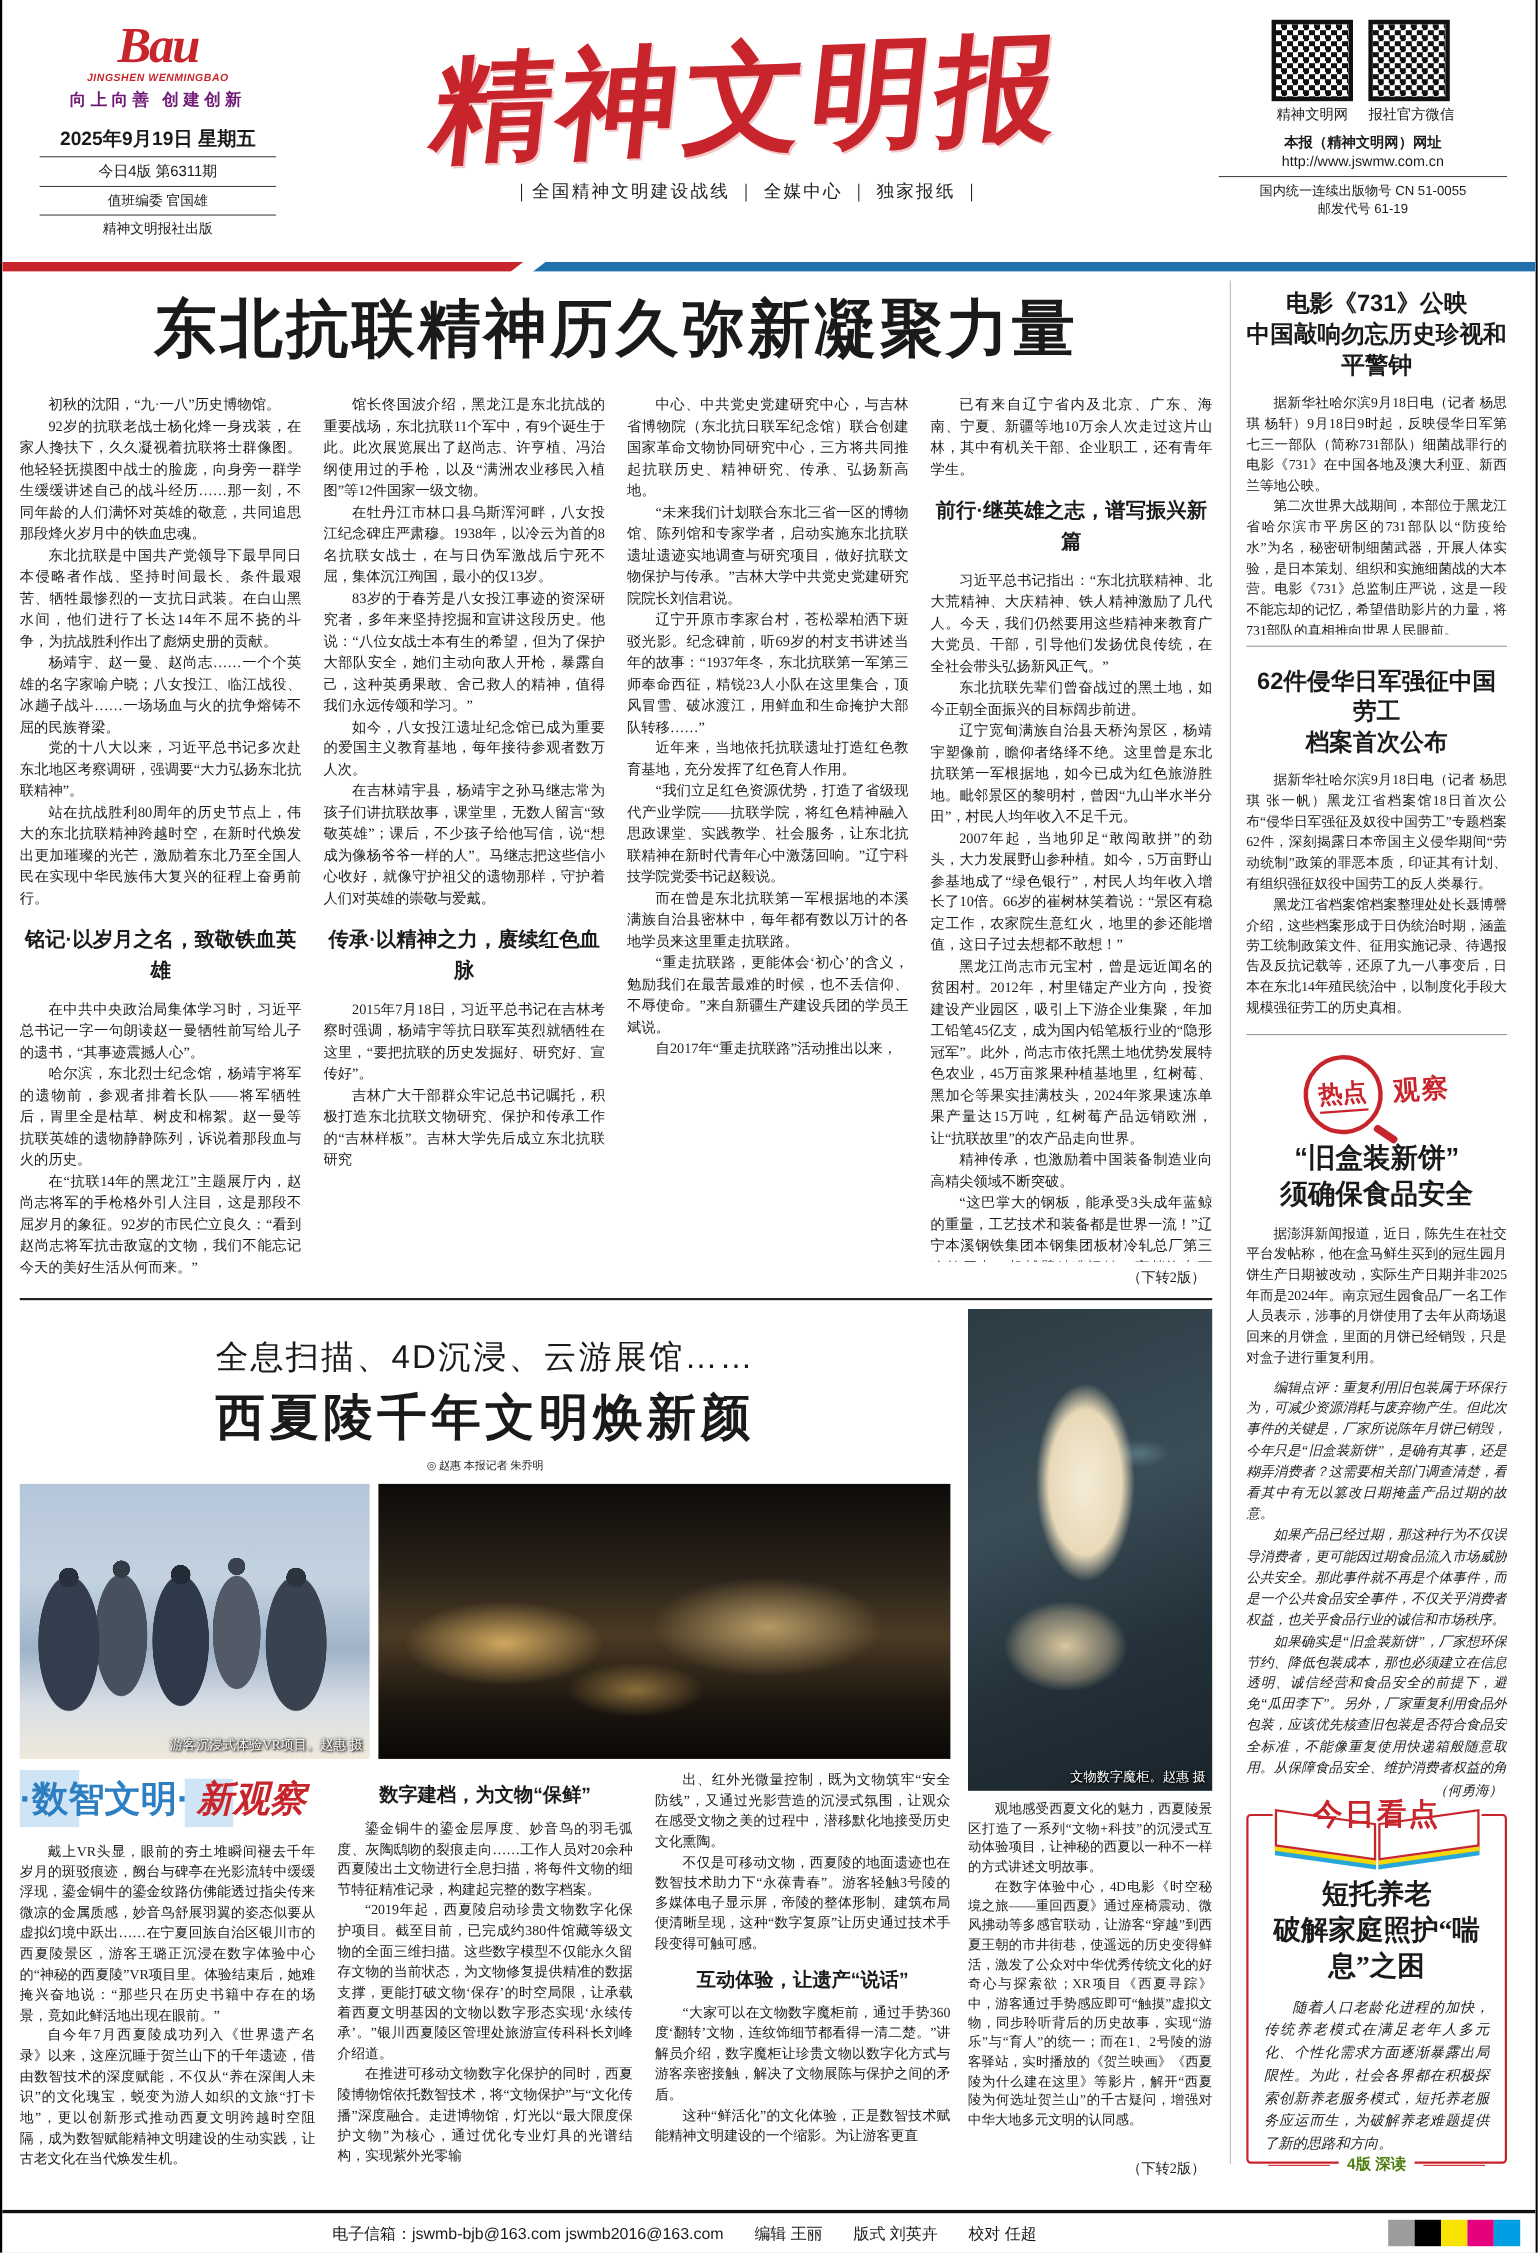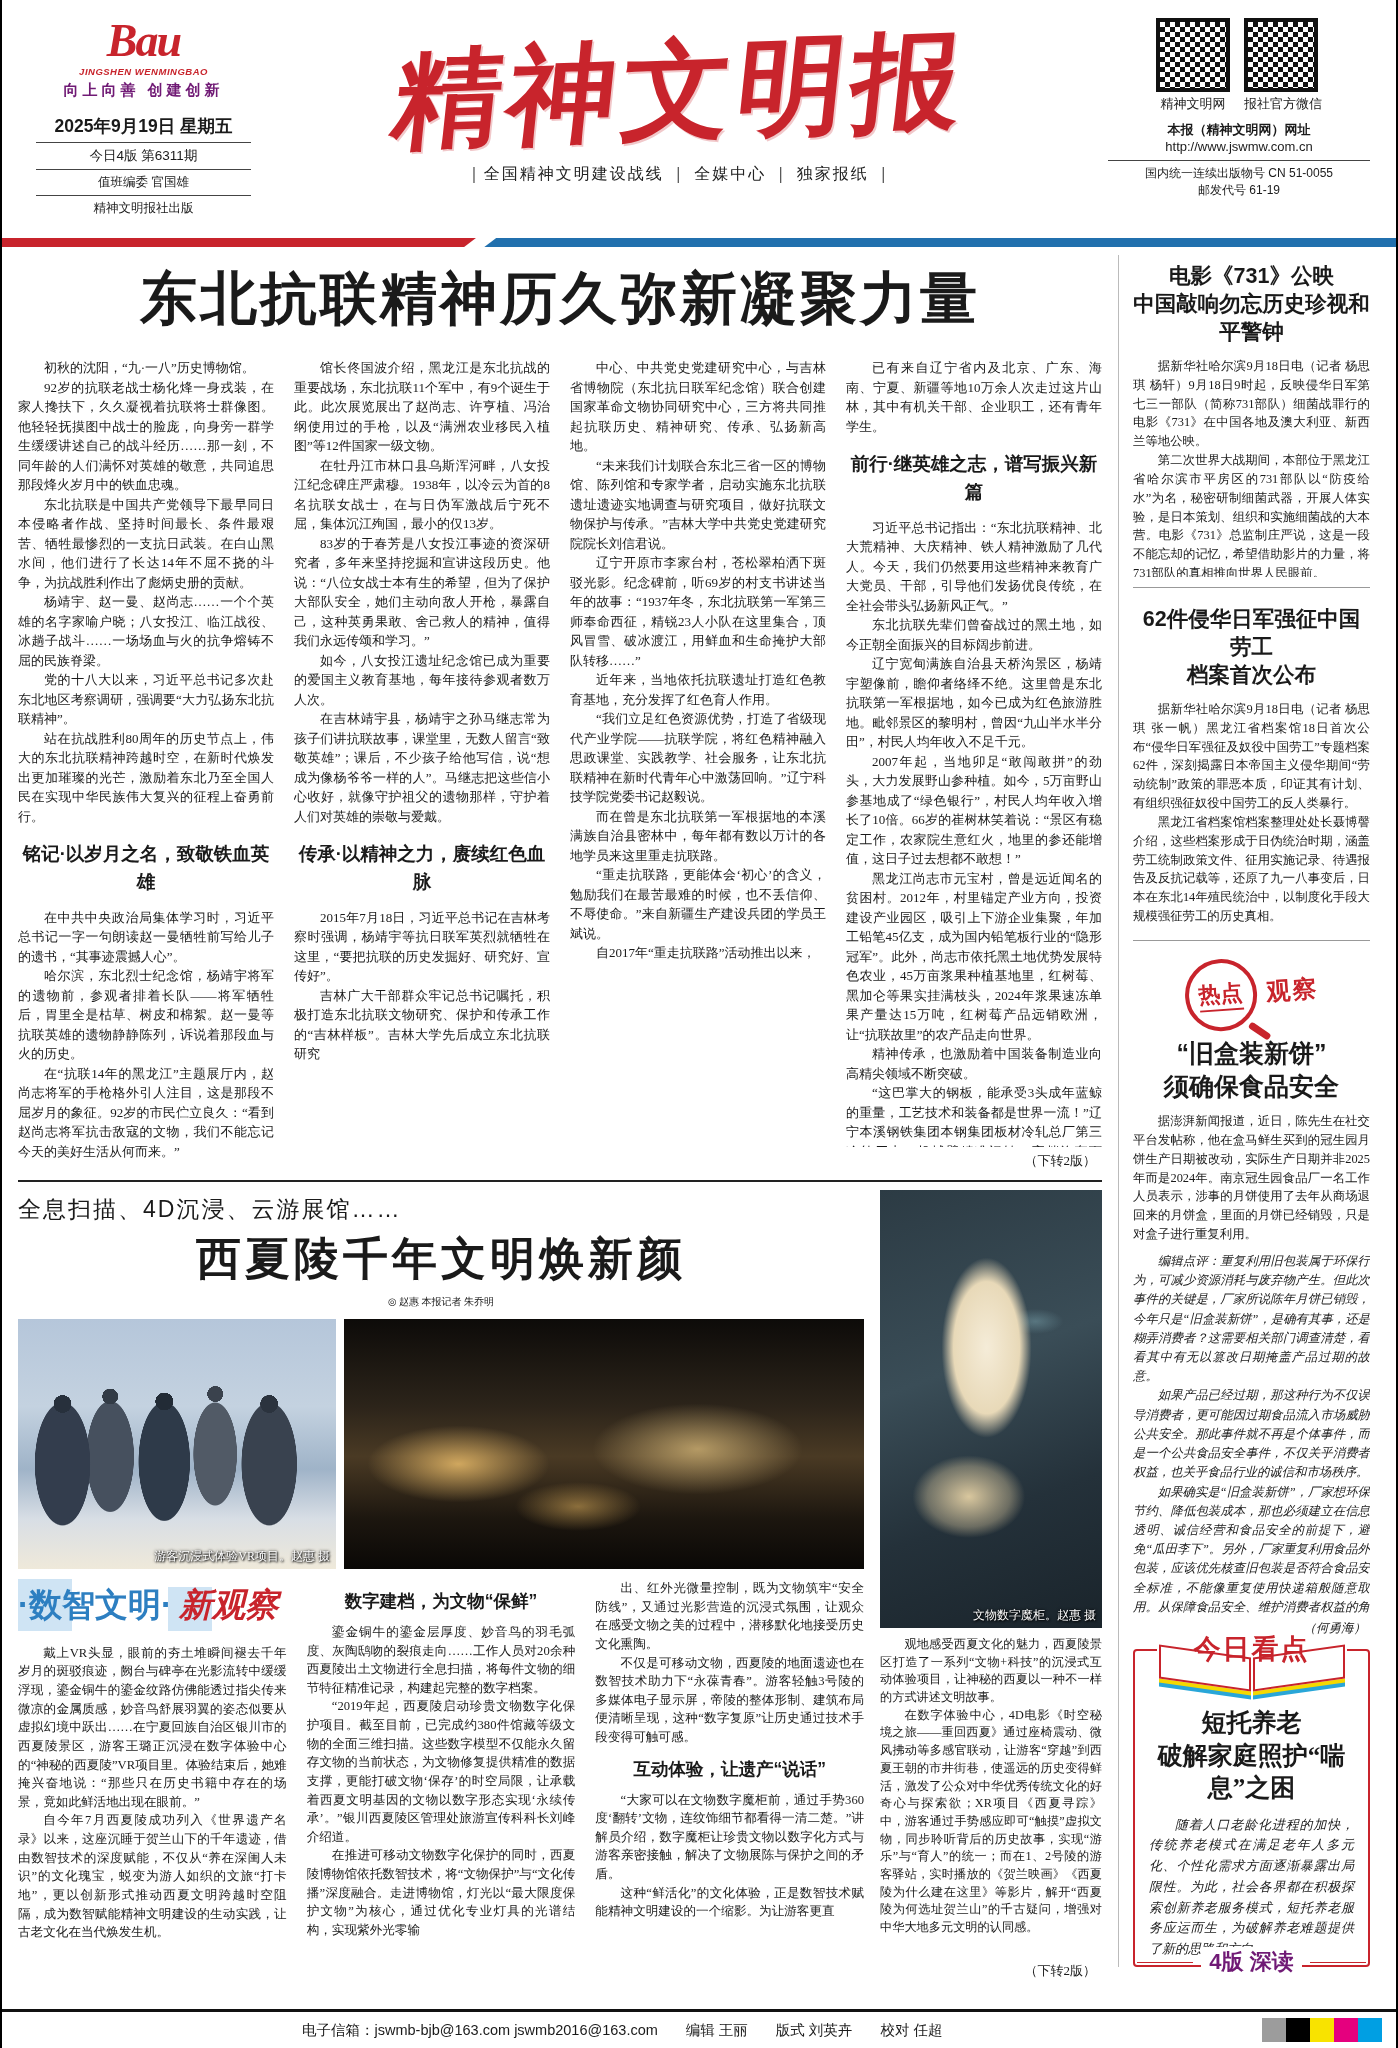--- a/index.html
+++ b/index.html
@@ -54,21 +54,21 @@
   .turn{text-align:right;padding-right:6px;font-size:13px;margin-top:4px;}
   .col4wrap{flex:1;display:flex;flex-direction:column;overflow:hidden;}
   .col4body{flex:1;overflow:hidden;font-size:13px;line-height:1.5;text-align:justify;}
   .col4body p{margin:0;text-indent:2em;}
 
   .hr-heavy{border:none;border-top:2px solid #222;margin:10px 0 0 0;}
 
   
   .xixia{display:flex;gap:16px;margin-top:8px;height:790px;}
   .xx-left{width:846px;flex:none;display:flex;flex-direction:column;}
-  .xx-kicker{text-align:left;font-size:23px;letter-spacing:2px;font-family:"Liberation Sans",sans-serif;margin-top:4px;}
+  .xx-kicker{text-align:center;font-size:30px;letter-spacing:2px;font-family:"Liberation Sans",sans-serif;margin-top:24px;}
   .xx-headline{text-align:center;font-size:45px;font-weight:900;letter-spacing:4px;margin:4px 0 2px 0;}
   .xx-byline{text-align:center;font-size:10px;margin:4px 0 10px 0;}
   .photo-row{display:flex;gap:8px;height:250px;}
   .photo{position:relative;overflow:hidden;}
   .photo-cap{position:absolute;right:6px;bottom:4px;color:#fff;font-size:12px;text-shadow:0 0 3px #000,1px 1px 2px #000;}
   .photo1{width:318px;flex:none;
     background:
       radial-gradient(circle 9px at 14% 34%,#27303c 98%,transparent 100%),
       radial-gradient(circle 8px at 29% 31%,#323b46 98%,transparent 100%),
       radial-gradient(circle 9px at 46% 33%,#222b36 98%,transparent 100%),
@@ -132,21 +132,21 @@
   .book-icon{position:relative;width:190px;height:56px;margin:-14px auto 0 auto;background:#fff;}
   .book-icon .pg{position:absolute;bottom:0;width:92px;height:34px;}
   .book-icon .pg.l{left:2px;transform:skewY(8deg);}
   .book-icon .pg.r{right:2px;transform:skewY(-8deg);}
   .pg.c1{background:#29a6d8;} .pg.c2{background:#f5d800;bottom:4px !important;} .pg.c3{background:#fff;border:2px solid #c8242c;bottom:8px !important;box-sizing:border-box;}
   .today-title{position:absolute;top:-6px;left:0;right:0;color:#c8242c;font-size:27px;font-weight:900;font-family:"Liberation Sans",sans-serif;letter-spacing:2px;}
   .today-head{font-size:25px;font-weight:900;line-height:1.3;margin:14px 0 10px 0;}
   .today-body{font-size:13px;line-height:1.6;text-align:justify;font-style:italic;}
   .today-body p{margin:0;text-indent:2em;}
   .today-foot{position:absolute;bottom:-12px;left:0;right:0;display:flex;align-items:center;justify-content:center;gap:8px;}
-  .today-foot .lbl{background:#fff;color:#701a75;font-size:22px;font-weight:bold;padding:0 8px;font-family:"Liberation Sans",sans-serif;}
+  .today-foot .lbl{background:#fff;color:#4d7c0f;font-size:14px;font-weight:bold;padding:0 8px;font-family:"Liberation Sans",sans-serif;}
   .today-foot .ln{width:56px;border-top:1.5px solid #c8242c;}
 
   
   .footer{position:absolute;left:0;right:0;bottom:0;height:36px;border-top:3px solid #111;
           display:flex;align-items:center;padding:0 30px 0 300px;font-size:14.5px;gap:28px;
           font-family:"Liberation Sans",sans-serif;}
   .colorbar{position:absolute;right:14px;bottom:6px;display:flex;}
   .colorbar span{width:24px;height:24px;display:inline-block;}
 </style>
 </head>

